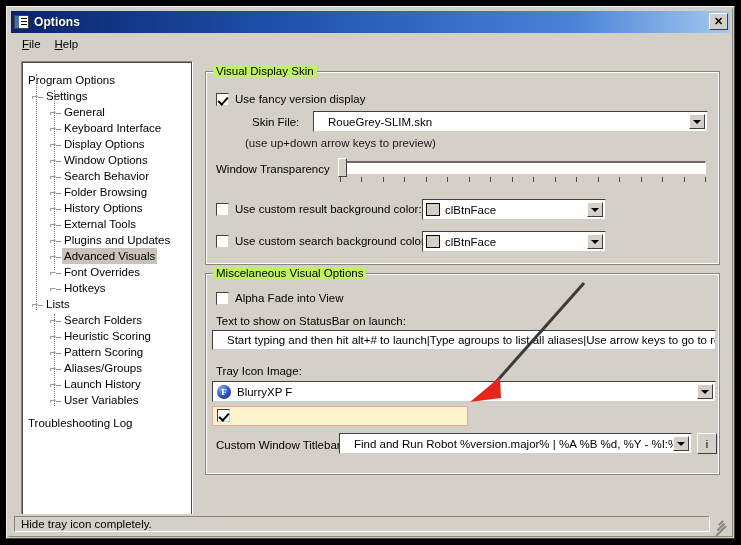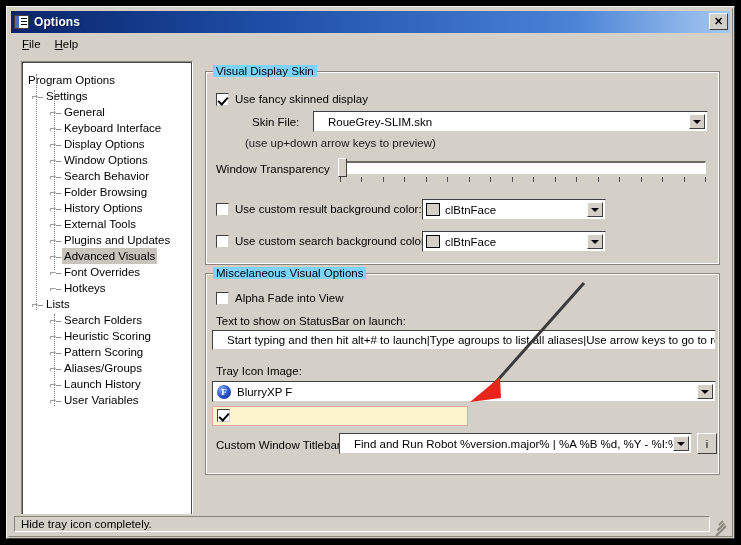--- a/index.html
+++ b/index.html
@@ -71,21 +71,21 @@
   .tree .node .dash{position:absolute;color:#808080;font-size:11px;letter-spacing:-1px;}
   .tree .lvl1 .dash{left:10px;}
   .tree .lvl2 .dash{left:28px;}
   .tree .sel{background:#c8c4bc;display:inline-block;padding:0 2px;margin-left:-2px;}
   .vline{position:absolute;border-left:1px dotted #808080;}
   
   .group{position:absolute;border:1px solid #8a8578;border-top-color:#8a8578;}
   .group:after{content:"";position:absolute;left:0;top:0;right:0;bottom:0;
     border:1px solid #ffffff;border-top-color:#ffffff;pointer-events:none;
     margin:0;}
-  .group-title{position:absolute;top:-7px;left:7px;background:#7dd3fc;padding:0 3px;font-size:11.5px;z-index:2;}
+  .group-title{position:absolute;top:-7px;left:7px;background:#bef264;padding:0 3px;font-size:11.5px;z-index:2;}
   
   .lbl{position:absolute;font-size:11.5px;white-space:nowrap;}
   .cb{
     position:absolute;width:13px;height:13px;background:#fff;box-sizing:border-box;
     border-top:1px solid #8a8578;border-left:1px solid #8a8578;
     border-right:1px solid #ffffff;border-bottom:1px solid #ffffff;
     cursor:default;
   }
   .cb:after{content:"";position:absolute;left:-1px;top:-1px;width:13px;height:13px;
     border-top:1px solid #404040;border-left:1px solid #404040;
@@ -213,31 +213,32 @@
         <div class="node lvl2"><span class="dash">⌐--</span><span class="sel">Advanced Visuals</span></div>
         <div class="node lvl2"><span class="dash">⌐--</span><span>Font Overrides</span></div>
         <div class="node lvl2"><span class="dash">⌐--</span><span>Hotkeys</span></div>
         <div class="node lvl1"><span class="dash">⌐--</span><span>Lists</span></div>
         <div class="node lvl2"><span class="dash">⌐--</span><span>Search Folders</span></div>
         <div class="node lvl2"><span class="dash">⌐--</span><span>Heuristic Scoring</span></div>
         <div class="node lvl2"><span class="dash">⌐--</span><span>Pattern Scoring</span></div>
         <div class="node lvl2"><span class="dash">⌐--</span><span>Aliases/Groups</span></div>
         <div class="node lvl2"><span class="dash">⌐--</span><span>Launch History</span></div>
         <div class="node lvl2"><span class="dash">⌐--</span><span>User Variables</span></div>
+        <div class="node lvl0"><span>Troubleshooting Log</span></div>
         <div class="vline" style="left: 14px; top: 12px; height: 236px;"></div>
         <div class="vline" style="left: 32px; top: 28px; height: 180px;"></div>
         <div class="vline" style="left: 32px; top: 252px; height: 92px;"></div>
       </div>
 
   <div class="group" style="left:196px;top:62px;width:513px;height:192px;">
     <span class="group-title">Visual Display Skin</span>
   </div>
 
   <div class="cb checked" style="left:207px;top:84px;"></div>
-  <div class="lbl" style="left:226px;top:84px;">Use fancy skinned display</div>
+  <div class="lbl" style="left:226px;top:84px;">Use fancy version display</div>
 
   <div class="lbl" style="left:243px;top:107px;">Skin File:</div>
   <div class="field" style="left:304px;top:102px;width:395px;height:21px;">
     <span class="ftext">RoueGrey-SLIM.skn</span>
     <div class="combo-arrow">
           <span></span>
         </div>
   </div>
   <div class="lbl" style="left:236px;top:128px;color:#1a1a1a;">(use up+down arrow keys to preview)</div>
 

